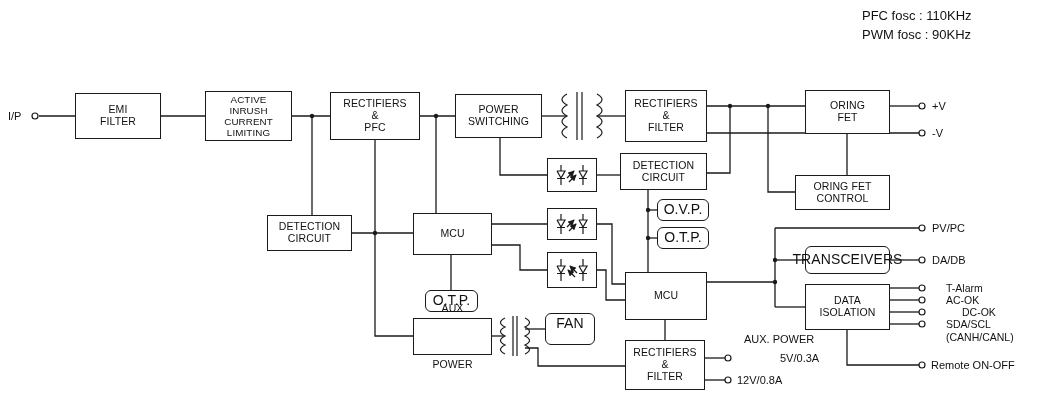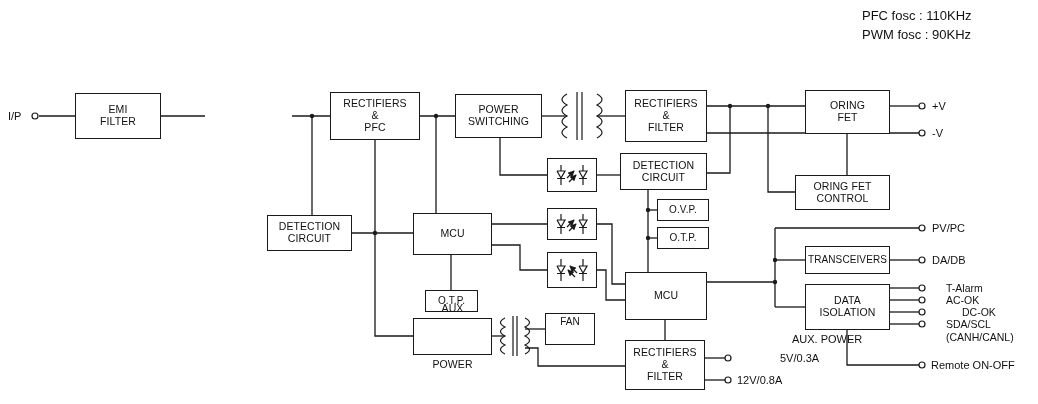--- a/index.html
+++ b/index.html
@@ -14,21 +14,21 @@
   .wires circle.dot { fill:var(--wire); stroke:none; }
   .wires circle.term { fill:#fff; stroke-width:1.2; }
   .wires path.glyph { stroke-width:1.2; }
   .box {
     position:absolute; box-sizing:border-box; border:1.5px solid var(--wire);
     background:#fff; display:flex; flex-direction:column; align-items:center;
     justify-content:center; text-align:center; font-size:10.5px; line-height:1.12;
     letter-spacing:0.1px;
   }
   .box.f9 { font-size:9.8px; line-height:1.13; }
-  .box.f10 { font-size:10px; }
+  .box.f10 { font-size:14px;border-radius:6px; }
   .box.top { justify-content:flex-start; padding-top:2px; }
   .lbl { position:absolute; transform:translateY(-50%); font-size:11px; white-space:nowrap; }
   .lbl.small { font-size:10.5px;margin-left:16px; }
   .note { position:absolute; font-size:13px; white-space:nowrap; }
 </style>
 </head>
 <body>
 
 <div class="canvas">
 
@@ -146,20 +146,26 @@
     <g>
       <path class="glyph" d="M561,328 L561,340 L569,334 Z M579,328 L579,340 L571,334 Z"></path>
     </g>
   </svg>
 
   <div class="box" style="left:75px;top:93px;width:86px;height:46px;">
     <span>EMI</span>
     <span>FILTER</span>
   </div>
 
+  <div class="box f9" style="left:205px;top:91px;width:87px;height:50px;">
+    <span>ACTIVE</span>
+    <span>INRUSH</span>
+    <span>CURRENT</span>
+    <span>LIMITING</span>
+  </div>
 
   <div class="box" style="left:330px;top:92px;width:90px;height:48px;">
     <span>RECTIFIERS</span>
     <span>&amp;</span>
     <span>PFC</span>
   </div>
 
   <div class="box" style="left:455px;top:94px;width:87px;height:44px;">
     <span>POWER</span>
     <span>SWITCHING</span>
@@ -243,20 +249,20 @@
   <div class="lbl" style="left:932px;top:106px;">+V</div>
   <div class="lbl" style="left:932px;top:133px;">-V</div>
   <div class="lbl" style="left:932px;top:228px;">PV/PC</div>
   <div class="lbl" style="left:932px;top:260px;">DA/DB</div>
   <div class="lbl small" style="left:930px;top:288px;">T-Alarm</div>
   <div class="lbl small" style="left:930px;top:300px;">AC-OK</div>
   <div class="lbl small" style="left:930px;top:312px;padding-left:16px;">DC-OK</div>
   <div class="lbl small" style="left:930px;top:324px;">SDA/SCL</div>
   <div class="lbl small" style="left:930px;top:337px;">(CANH/CANL)</div>
   <div class="lbl" style="left:931px;top:365px;">Remote ON-OFF</div>
-  <div class="lbl" style="left:744px;top:339px;margin-left:48px;">AUX. POWER</div>
+  <div class="lbl" style="left:744px;top:339px;">AUX. POWER</div>
   <div class="lbl" style="left:737px;top:358px;margin-left:43px;">5V/0.3A</div>
   <div class="lbl" style="left:737px;top:380px;">12V/0.8A</div>
 
   <div class="note" style="left:862px;top:8px;">PFC fosc : 110KHz</div>
   <div class="note" style="left:862px;top:27px;">PWM fosc : 90KHz</div>
 
 </div>
 
 </body></html>

